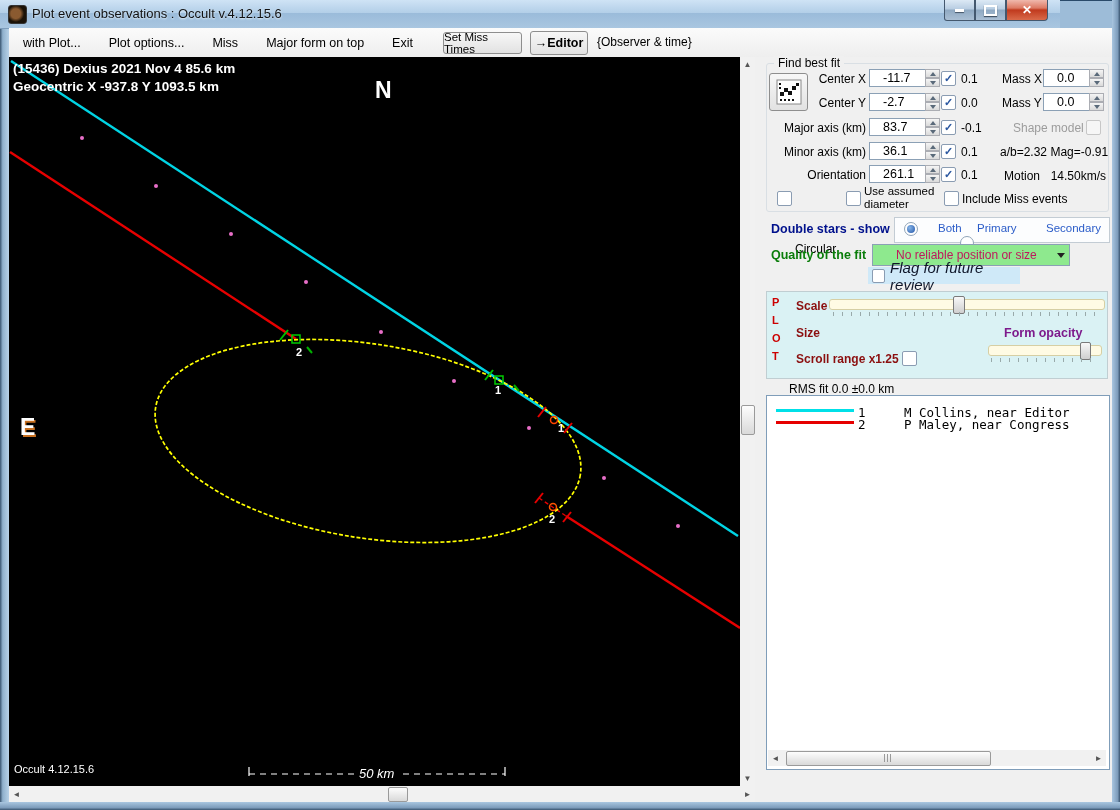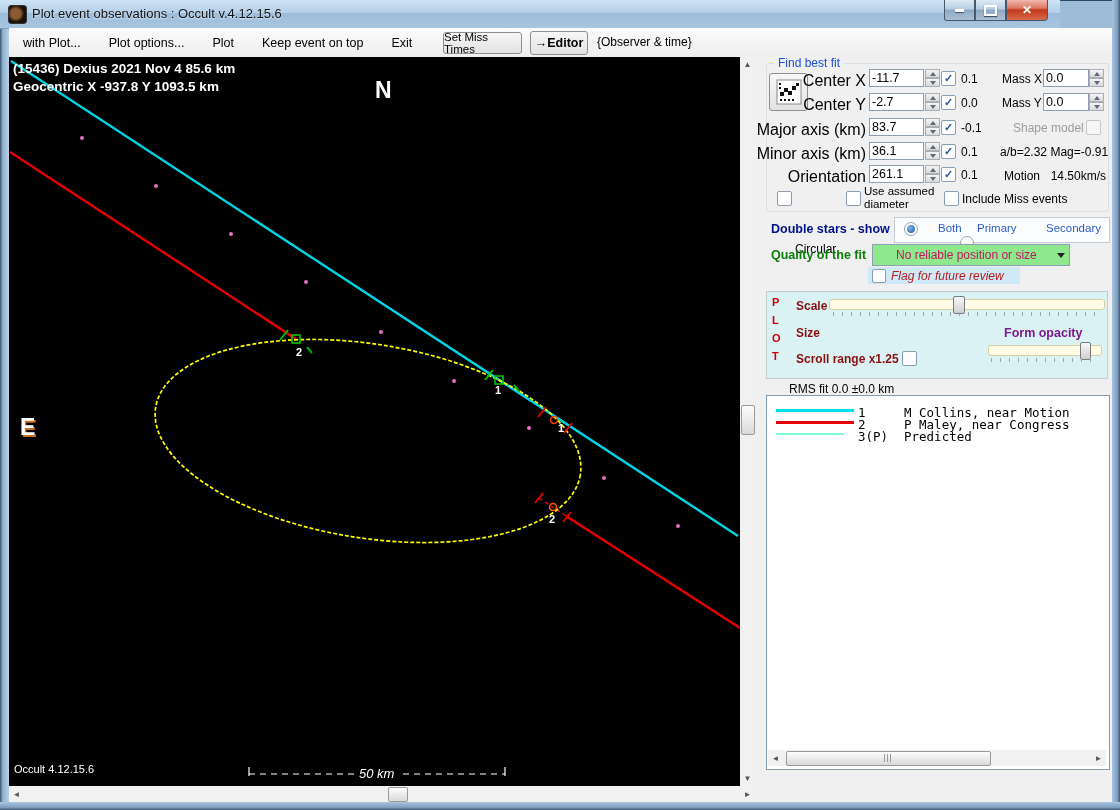--- a/index.html
+++ b/index.html
@@ -39,24 +39,24 @@
   
   .sb{background:#f1f1f1;}
   .sb-arrow{display:flex;align-items:center;justify-content:center;color:#555;font-size:8px;background:#f1f1f1;}
   .sb-thumb{background:linear-gradient(#fdfdfd,#d9d9d9);border:1px solid #9a9a9a;border-radius:2px;}
   .vscroll{left:740px;top:57px;width:15px;height:729px;}
   .hscroll{left:9px;top:786px;width:746px;height:16px;}
   .grip{background:repeating-linear-gradient(90deg,#9a9a9a 0 1px,transparent 1px 3px);width:9px;height:8px;}
   
   .rpanel{left:755px;top:57px;width:357px;height:745px;background:#f0f0f0;}
   .group{border:1px solid #d9dfe4;border-radius:3px;}
-  .group-label{font-size:12px;color:#1d4ed8;background:#f0f0f0;padding:0 4px;}
-  .fit-label{font-size:16px;text-align:right;}
+  .group-label{font-size:12px;color:#000000;background:#f0f0f0;padding:0 4px;}
+  .fit-label{font-size:12px;text-align:right;}
   .tb{border:1px solid #8ba0b5;background:#fff;font-family:"Liberation Sans",sans-serif;
-      font-size:12.5px;padding:0 0 0 2px;margin:0;}
+      font-size:12.5px;padding:0 0 0 13px;margin:0;}
   .spin{width:15px;display:flex;flex-direction:column;}
   .spin i{flex:1;background:linear-gradient(#f5f5f5,#dadada);border:1px solid #abadb3;position:relative;}
   .spin i::after{content:"";position:absolute;left:50%;top:50%;transform:translate(-50%,-50%);
       border-left:3px solid transparent;border-right:3px solid transparent;}
   .spin i.up::after{border-bottom:4px solid #5a6a7a;}
   .spin i.dn::after{border-top:4px solid #5a6a7a;}
   .cb{width:13px;height:13px;background:#fff;border:1px solid #8a9cb2;border-radius:2px;
       display:flex;align-items:center;justify-content:center;}
   .cb i{font-style:normal;font-size:11px;font-weight:bold;color:#2c58a0;line-height:1;}
   .cb.dis{border-color:#c7c7c7;background:#f6f6f6;}
@@ -67,21 +67,21 @@
   .green{color:#0a7d0a;font-weight:bold;}
   .maroon{color:#8b0f0f;font-weight:bold;}
   .purple{color:#7d1a8c;font-weight:bold;}
   .blue-opt{color:#2b5cc8;font-size:11.5px;}
   .combo{background:#8ee98e;border:1px solid #8ba0b5;display:flex;align-items:center;}
   .combo .txt{flex:1;padding-left:23px;font-size:12px;color:#be185d;}
   .combo .dd{width:17px;height:100%;display:flex;align-items:center;justify-content:center;}
   .combo .dd::after{content:"";border-left:4px solid transparent;border-right:4px solid transparent;
       border-top:5px solid #222;}
   .flagstrip{background:#cfe9f8;display:flex;align-items:center;gap:5px;padding-left:4px;}
-  .flagstrip span{font-style:italic;color:#b91c1c;font-size:12px;}
+  .flagstrip span{font-style:italic;color:#0f172a;font-size:15px;}
   .plotpanel{background:#daf2f4;border:1px solid #c0ced2;}
   .track{background:#fffbe4;border:1px solid #d6cfa4;border-radius:3px;}
   .thumb{background:linear-gradient(#f8f8f8,#cfcfcf);border:1px solid #7a7a7a;border-radius:2px;}
   .ticks{background:repeating-linear-gradient(90deg,#9aa 0 1px,transparent 1px 9px);height:4px;}
   .sizegroup{border:1px solid #6a6a6a;display:flex;align-items:center;gap:6px;padding-left:9px;}
   .listbox{background:#fff;border:1px solid #7f9db9;}
   .legend-row{position:absolute;height:12px;}
   .legend-swatch{position:absolute;left:9px;top:4px;width:78px;height:3px;}
   .legend-num{position:absolute;left:91px;top:0;font-family:"DejaVu Sans Mono",monospace;font-size:12.5px;}
   .legend-name{position:absolute;left:137px;top:0;font-family:"DejaVu Sans Mono",monospace;font-size:12.5px;white-space:nowrap;}
@@ -111,22 +111,22 @@
         </div>
       <div class="capbtn close">
           <span>✕</span>
         </div>
     </div>
   </div>
 
   <div class="abs menubar">
     <div class="menu-item">with Plot...</div>
     <div class="menu-item">Plot options...</div>
-    <div class="menu-item">Plot</div>
-    <div class="menu-item">Keep event on top</div>
+    <div class="menu-item">Miss</div>
+    <div class="menu-item">Major form on top</div>
     <div class="menu-item">Exit</div>
   </div>
   <div class="abs btn miss-btn">Set Miss Times</div>
   <div class="abs btn editor-btn">→Editor</div>
   <div class="abs obs-label">{Observer &amp; time}</div>
 
   <div class="abs plotwrap">
     <svg width="731" height="729" viewBox="0 0 731 729">
       <rect x="0" y="0" width="731" height="729" fill="#000"></rect>
 
@@ -340,32 +340,27 @@
   <div class="abs cb" style="left:902px;top:351px;"></div>
   <div class="abs track" style="left:988px;top:345px;width:112px;height:9px;"></div>
   <div class="abs thumb" style="left:1080px;top:342px;width:9px;height:16px;"></div>
   <div class="abs ticks" style="left:991px;top:358px;width:107px;"></div>
 
   <div class="abs" style="left:789px;top:382px;">RMS fit 0.0 ±0.0 km</div>
   <div class="abs listbox" style="left:766px;top:395px;width:342px;height:373px;">
     <div class="legend-row" style="left:0;top:9px;width:340px;">
       <div class="legend-swatch" style="background:#00e0e8;"></div>
       <div class="legend-num">1</div>
-      <div class="legend-name">M Collins, near Motion</div>
+      <div class="legend-name">M Collins, near Editor</div>
     </div>
     <div class="legend-row" style="left:0;top:21px;width:340px;">
       <div class="legend-swatch" style="background:#e60000;"></div>
       <div class="legend-num">2</div>
       <div class="legend-name">P Maley, near Congress</div>
     </div>
-    <div class="legend-row" style="left:0;top:33px;width:340px;">
-      <div class="legend-swatch" style="background:#7dfccb;height:2px;width:68px;"></div>
-      <div class="legend-num">3(P)</div>
-      <div class="legend-name">Predicted</div>
-    </div>
   </div>
 
   <div class="abs sb lb-hscroll">
     <div class="sb-arrow" style="width:15px;height:16px;">◄</div>
     <div class="sb-thumb" style="width:203px;height:13px;margin-left:3px;display:flex;align-items:center;justify-content:center;">
       <div class="grip"></div>
     </div>
     <div class="sb-arrow" style="width:15px;height:16px;margin-left:auto;">►</div>
   </div>
 

